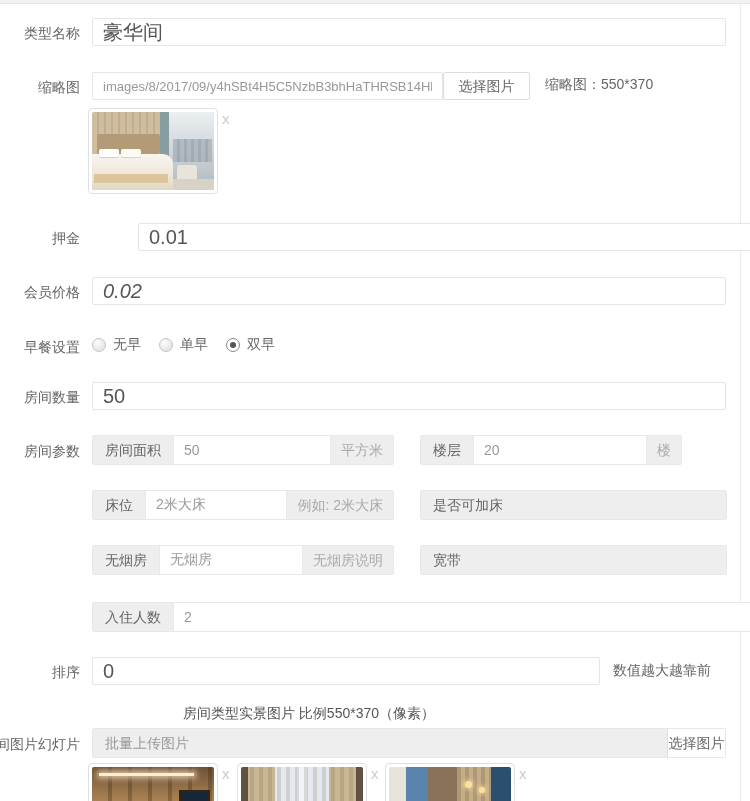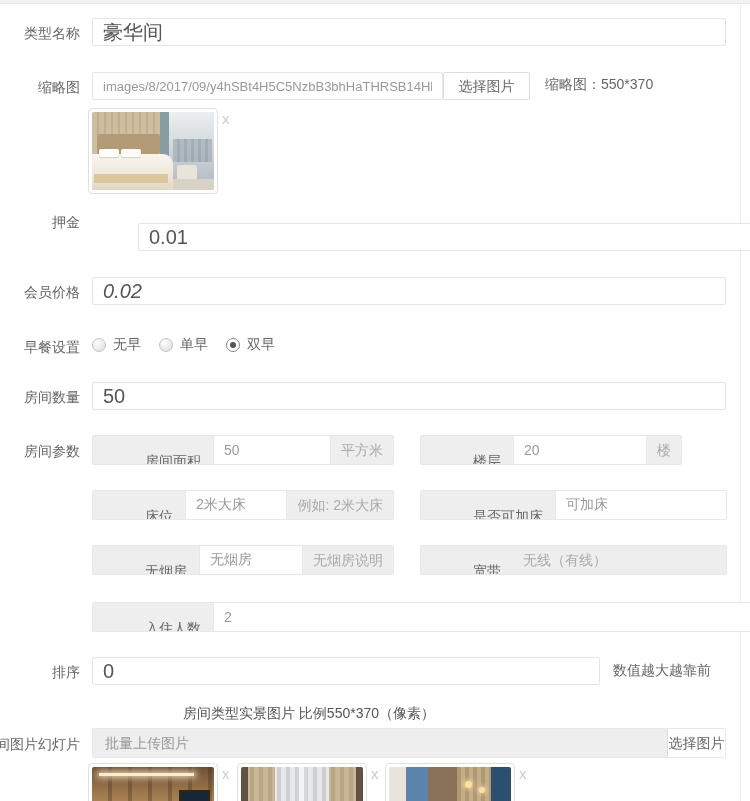--- a/index.html
+++ b/index.html
@@ -72,21 +72,21 @@
     background:radial-gradient(circle at 35% 30%,#fdfdfd,#dcdcdc); margin-right:7px; position:relative; }
   .radio-opt.checked .radio-circle { background:#fff; border-color:#8a8a8a; }
   .radio-opt.checked .radio-circle::after { content:""; position:absolute; left:3px; top:3px;
     width:6px; height:6px; border-radius:50%; background:#555; }
   .radio-label { font-size:14px; color:#666; }
 
   
   .pgroup { position:absolute; height:30px; display:flex; align-items:stretch;
     border:1px solid #e8e8e8; border-radius:2px; background:#eee; overflow:hidden; }
   .pgroup .pfx { background:#eee; color:#666; font-size:14px; line-height:28px;
-    padding:11px 12px; white-space:nowrap;margin-left:40px; }
+    padding:0 12px; white-space:nowrap; }
   .pgroup input { flex:1; min-width:0; border:none; outline:none; background:#fff;
     border-left:1px solid #e8e8e8; border-right:1px solid #e8e8e8;
     font-size:14px; color:#999; padding:0 10px; font-family:inherit; }
   .pgroup input.no-sfx { border-right:none; }
   .pgroup .sfx { background:#eee; color:#aaa; font-size:14px; line-height:28px;
     padding:0 10px; white-space:nowrap; }
 
   .center-title { position:absolute; left:0; top:705px; width:618px; text-align:center;
     font-size:14px; color:#555; }
 
@@ -121,21 +121,21 @@
       <div class="p1-chair"></div>
       <div class="p1-floor"></div>
       <div class="p1-bed"></div>
       <div class="p1-runner"></div>
       <div class="p1-pillow-a"></div>
       <div class="p1-pillow-b"></div>
     </div>
   </div>
   <div class="close-x" style="left:222px; top:111px;">x</div>
 
-  <div class="flabel" style="top:214px">押金</div>
+  <div class="flabel" style="top:230px">押金</div>
   <input class="txt-input w-full" style="top: 223px; margin-left: 46px;" value="0.01">
 
   <div class="flabel" style="top:284px">会员价格</div>
   <input class="txt-input w-full" style="top: 277px; font-style: italic;" value="0.02">
 
   <div class="flabel" style="top:339px">早餐设置</div>
   <div class="radio-row">
     <div class="radio-opt">
       <span class="radio-circle"></span>
       <span class="radio-label">无早</span>
@@ -166,31 +166,29 @@
     <span class="sfx">楼</span>
   </div>
 
   <div class="pgroup" style="left:92px; top:490px; width:302px;">
     <span class="pfx">床位</span>
     <input value="2米大床" style="">
     <span class="sfx">例如: 2米大床</span>
   </div>
   <div class="pgroup" style="left:420px; top:490px; width:307px;">
     <span class="pfx">是否可加床</span>
-    <input class="no-sfx" value="可加床" style="">
   </div>
 
   <div class="pgroup" style="left:92px; top:545px; width:302px;">
     <span class="pfx">无烟房</span>
     <input value="无烟房" style="">
     <span class="sfx">无烟房说明</span>
   </div>
   <div class="pgroup" style="left:420px; top:545px; width:307px;">
     <span class="pfx">宽带</span>
-    <span class="sfx">无线（有线）</span>
   </div>
 
   <div class="pgroup" style="left:92px; top:602px; width:746px;">
     <span class="pfx">入住人数</span>
     <input value="2" style="">
     <span class="sfx">人</span>
   </div>
 
   <div class="flabel" style="top:664px">排序</div>
   <input class="txt-input" style="top: 657px; left: 92px; width: 508px;" value="0">

